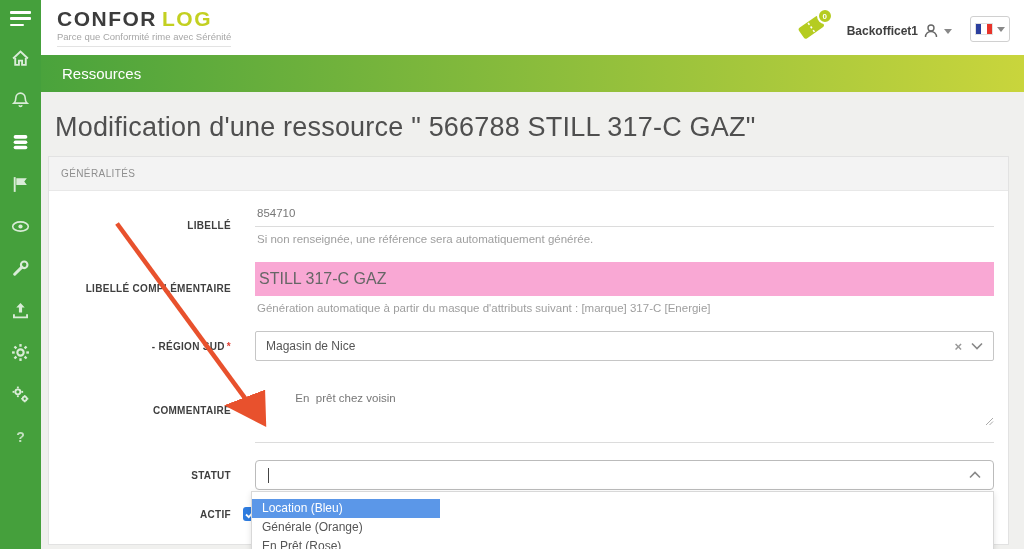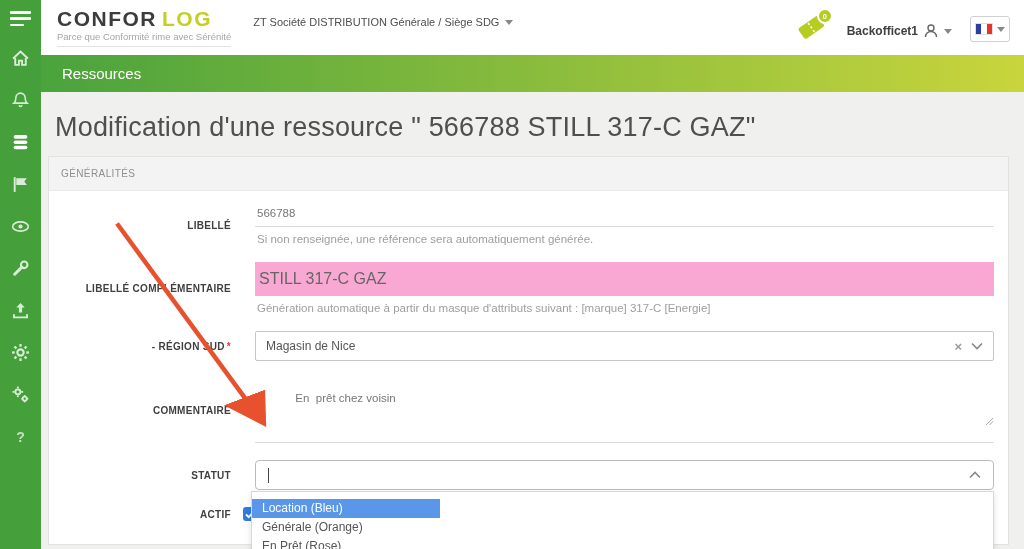--- a/index.html
+++ b/index.html
@@ -160,24 +160,20 @@
   <div class="side-icon">
       <span class="help-glyph">?</span>
     </div>
 </nav>
 
 <header class="topbar">
   <div class="logo-block">
     <div class="logo-line"><span>CONFOR</span><span class="logo-secondary">LOG</span></div>
     <div class="logo-tagline">Parce que Conformité rime avec Sérénité</div>
   </div>
-  <div class="company">
-    <span>ZT Société DISTRIBUTION Générale / Siège SDG</span>
-    <span class="caret-down"></span>
-  </div>
   <div class="top-right">
     <div class="ticket-wrap">
       <svg width="36" height="32" viewBox="0 0 36 32">
         <g transform="rotate(-35 18 17)">
           <rect x="6" y="11" width="24" height="13" rx="2.5" fill="#b5cc21"></rect>
           <line x1="18" y1="12" x2="18" y2="24" stroke="#fff" stroke-width="1.6" stroke-dasharray="2.2 2.2"></line>
         </g>
       </svg>
       <span class="ticket-badge">0</span>
     </div>
@@ -207,21 +203,21 @@
 <main class="content">
   <h1 class="page-title">Modification d'une ressource " 566788 STILL 317-C GAZ"</h1>
 
   <section class="panel">
     <div class="panel-header">GÉNÉRALITÉS</div>
     <div class="panel-body">
 
       <div class="form-row">
         <div class="label-col">LIBELLÉ</div>
         <div class="field-col">
-          <div class="input-line">566788</div>
+          <div class="input-line">854710</div>
           <div class="help">Si non renseignée, une référence sera automatiquement générée.</div>
         </div>
       </div>
 
       <div class="form-row">
         <div class="label-col">LIBELLÉ COMPLÉMENTAIRE</div>
         <div class="field-col">
           <div class="input-disabled">STILL 317-C GAZ</div>
           <div class="help">Génération automatique à partir du masque d'attributs suivant : [marque] 317-C [Energie]</div>
         </div>

